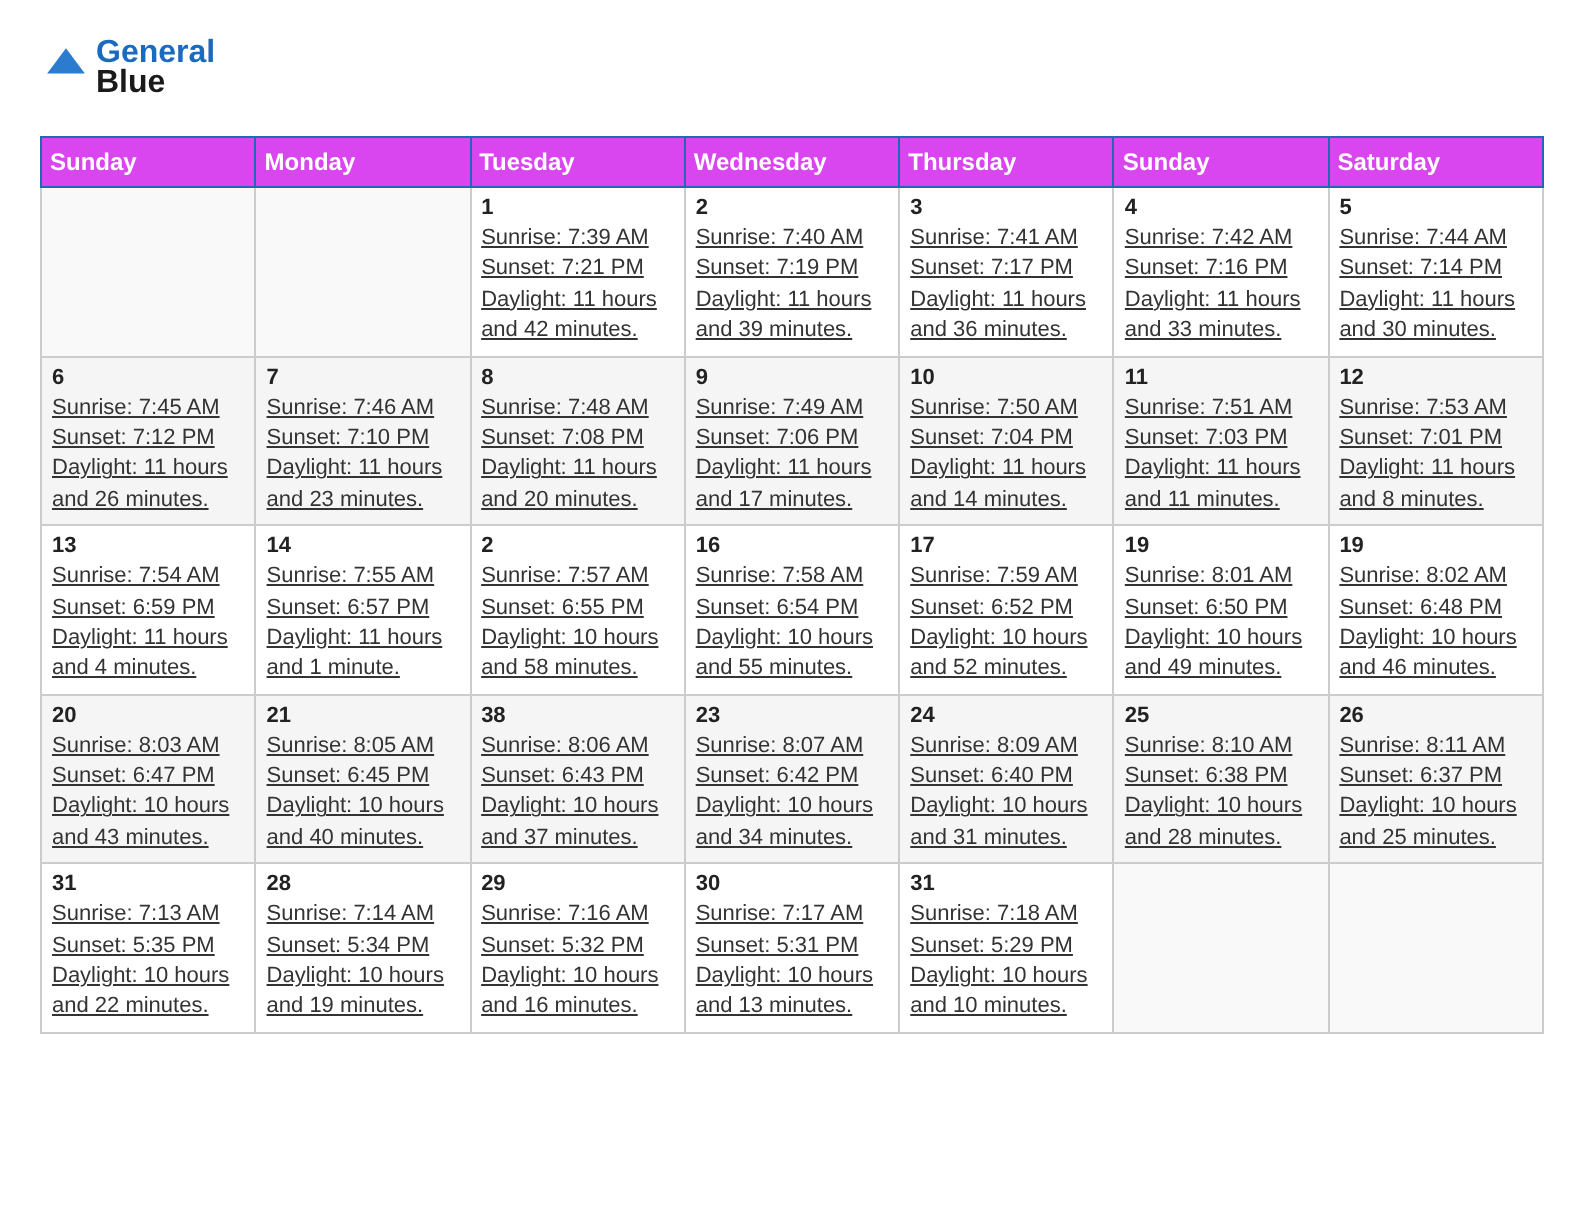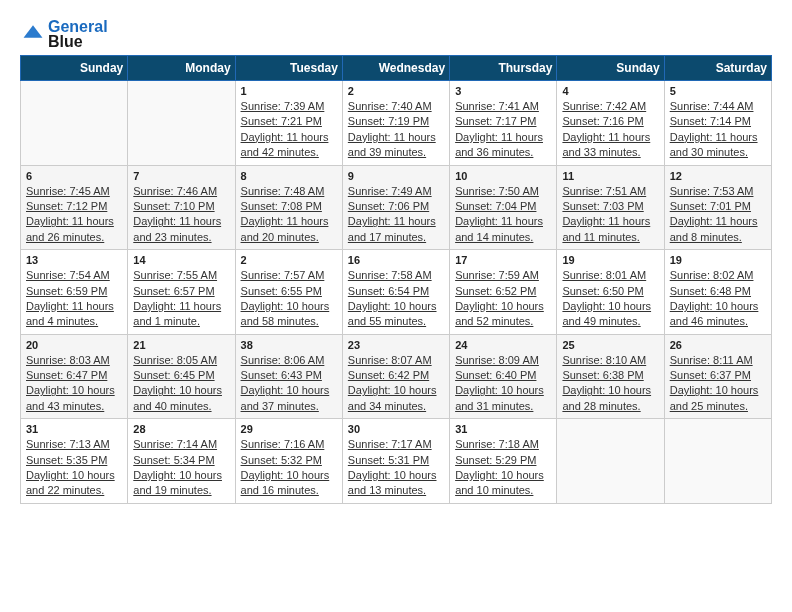--- a/index.html
+++ b/index.html
@@ -11,21 +11,21 @@
       overflow: hidden;
     }
     .page {
       width: 792px;
       padding: 18px 20px 10px 20px;
     }
     .header {
       display: flex;
       justify-content: space-between;
       align-items: flex-end;
-      margin-bottom: 4px;
+      margin-bottom: 17px;
     }
     .logo {
       display: flex;
       align-items: center;
       gap: 0;
     }
     .logo-icon {
       width: 22px;
       height: 22px;
       margin-left: 2px;
@@ -43,26 +43,26 @@
       font-size: 14px;
       color: #555;
       margin-top: 2px;
     }
     table {
       width: 100%;
       border-collapse: collapse;
       table-layout: fixed;
     }
     thead tr th {
-      background: #0c4a6e;
+      background: #d946ef;
       color: #fff;
       font-size: 12px;
       font-weight: bold;
       padding: 5px 4px;
-      text-align: right;
+      text-align: left;
       border: 1px solid #2068b5;
     }
     tbody tr td {
       border: 1px solid #ccc;
       vertical-align: top;
       padding: 4px 5px;
       font-size: 9.5px;
       color: #222;
       height: 82px;
       background: #fff;

